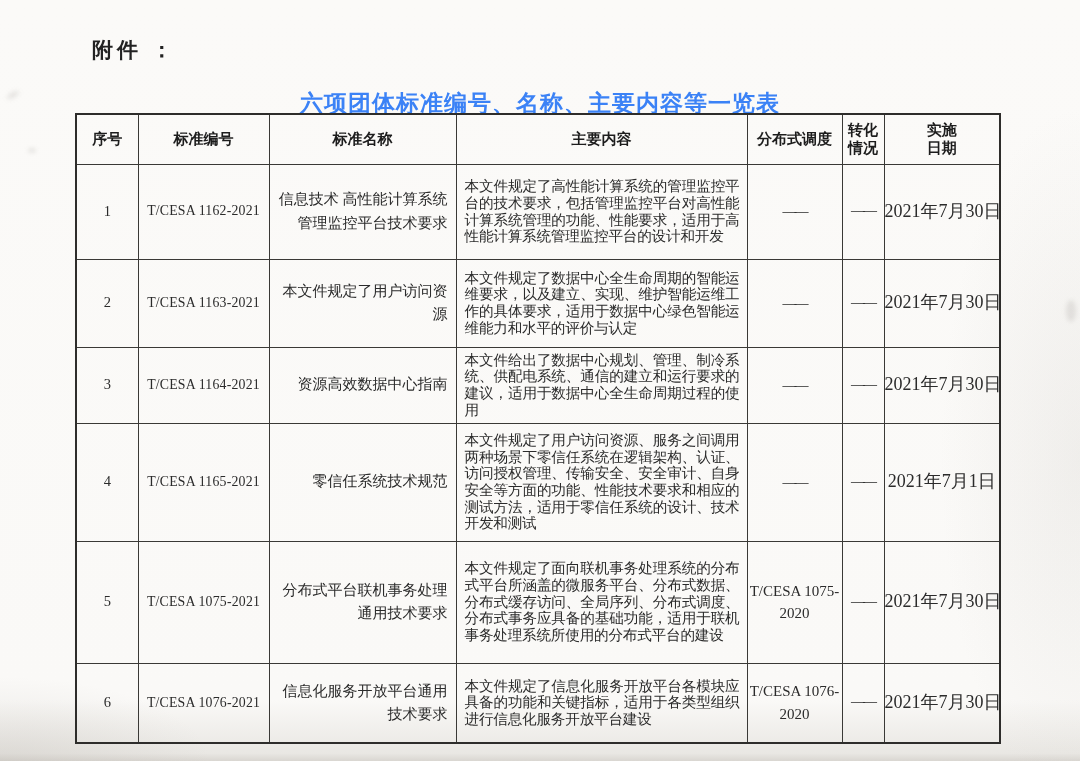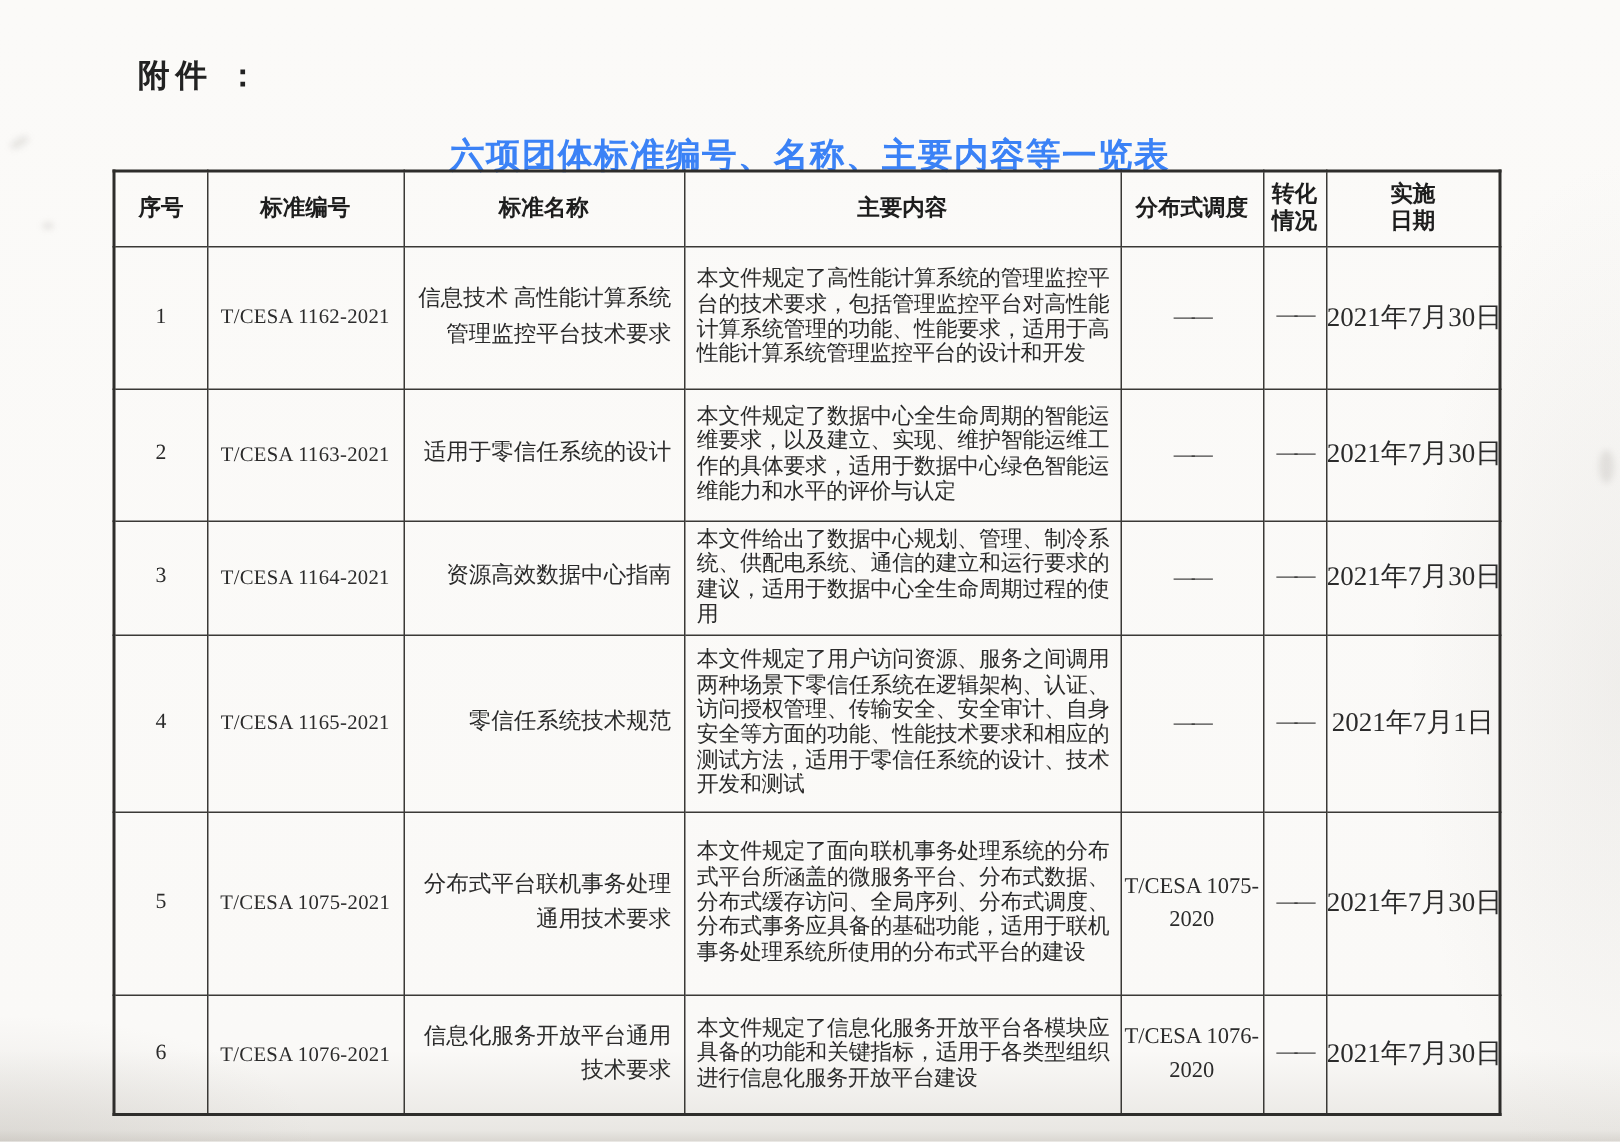--- a/index.html
+++ b/index.html
@@ -113,21 +113,21 @@
         <td class="cell-code">T/CESA 1162-2021</td>
         <td class="cell-name">信息技术 高性能计算系统管理监控平台技术要求</td>
         <td class="cell-content">本文件规定了高性能计算系统的管理监控平台的技术要求，包括管理监控平台对高性能计算系统管理的功能、性能要求，适用于高性能计算系统管理监控平台的设计和开发</td>
         <td class="cell-replaces dash">——</td>
         <td class="cell-conv dash">——</td>
         <td class="cell-date">2021年7月30日</td>
       </tr>
       <tr class="r2">
         <td class="cell-seq">2</td>
         <td class="cell-code">T/CESA 1163-2021</td>
-        <td class="cell-name">适用于零信任系统的设计</td>
+        <td class="cell-name">本文件规定了用户访问资源</td>
         <td class="cell-content">本文件规定了数据中心全生命周期的智能运维要求，以及建立、实现、维护智能运维工作的具体要求，适用于数据中心绿色智能运维能力和水平的评价与认定</td>
         <td class="cell-replaces dash">——</td>
         <td class="cell-conv dash">——</td>
         <td class="cell-date">2021年7月30日</td>
       </tr>
       <tr class="r3">
         <td class="cell-seq">3</td>
         <td class="cell-code">T/CESA 1164-2021</td>
         <td class="cell-name">资源高效数据中心指南</td>
         <td class="cell-content">本文件给出了数据中心规划、管理、制冷系统、供配电系统、通信的建立和运行要求的建议，适用于数据中心全生命周期过程的使用</td>

